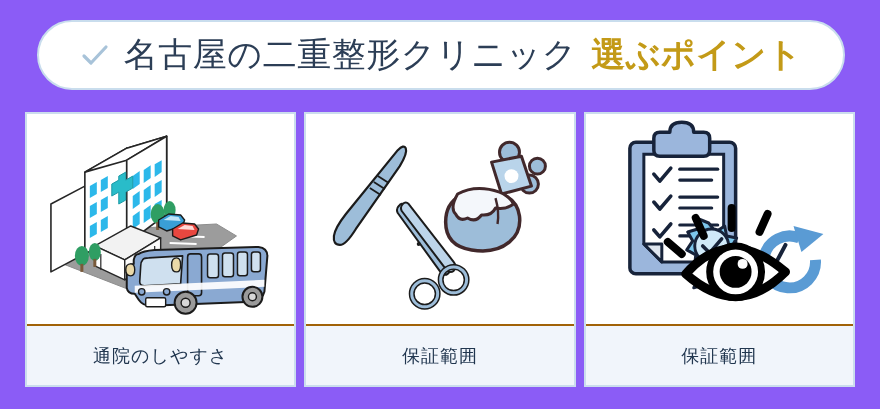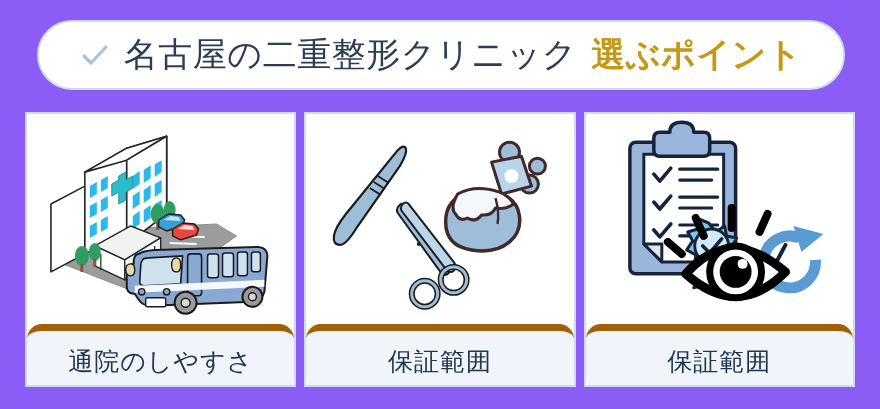--- a/index.html
+++ b/index.html
@@ -89,29 +89,28 @@
     background: #ffffff;
     display: flex;
     align-items: center;
     justify-content: center;
   }
   .card-art svg { display: block; }
   .card-label {
     flex: none;
     height: 60px;
     background: #f1f5fb;
-    border-top: 7px solid #a16207;
+    border-top: 2px solid #a16207;
     display: flex;
     align-items: center;
     justify-content: center;
     color: #21364f;
-    font-size: 25px;
+    font-size: 18px;
     letter-spacing: 1px;
     font-family: "Liberation Sans", "DejaVu Sans", sans-serif;
-    border-radius: 15px;
   }
 </style>
 </head>
 <body>
 
 <div class="page">
 
   <div class="header-pill">
     <svg class="check-icon" viewBox="0 0 30 30" aria-hidden="true">
       <path d="M4 15 L11 22 L26 6" fill="none" stroke="#a8c3d9" stroke-width="3.2" stroke-linecap="round" stroke-linejoin="round"></path>

